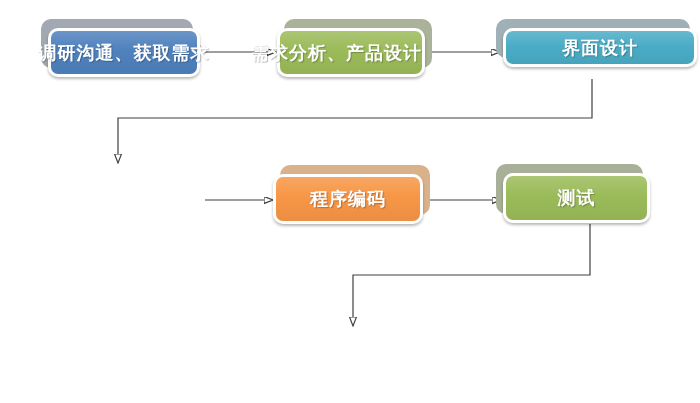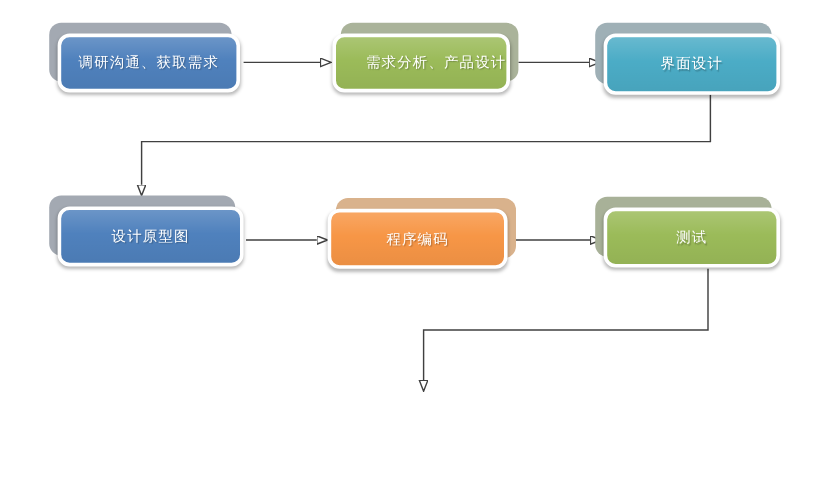--- a/index.html
+++ b/index.html
@@ -26,22 +26,22 @@
   .node .card{
     position:absolute;inset:0;
     border-radius:10px;
     border:3px solid #ffffff;
     box-shadow:0 2px 3px rgba(0,0,0,.28);
     background-image:linear-gradient(180deg,rgba(255,255,255,.16),rgba(255,255,255,0) 45%,rgba(0,0,0,.05));
     display:flex;align-items:center;justify-content:center;
   }
   .node .label{
     color:#ffffff;
-    font-size:12px;
-    font-weight:normal;
+    font-size:18px;
+    font-weight:bold;
     letter-spacing:1px;
     text-shadow:1px 1px 1px rgba(0,0,0,.25);
     white-space:nowrap;
   }
 </style>
 </head>
 <body>
 
 <div class="canvas">
 
@@ -66,33 +66,27 @@
     </div>
   </div>
 
   <div class="node stack-right" style="left:277px;top:28px;width:148px;height:49px;">
     <div class="back" style="background-color: rgb(170, 179, 154);"></div>
     <div class="card" style="background-color: rgb(155, 187, 89); justify-content: flex-end;">
       <span class="label">需求分析、产品设计</span>
     </div>
   </div>
 
-  <div class="node stack-left" style="left:503px;top:28px;width:147px;height:51px;">
+  <div class="node stack-left" style="left:503px;top:28px;width:147px;height:39px;padding-left:47px;">
     <div class="back" style="background-color: rgb(159, 176, 182);"></div>
     <div class="card" style="background-color: rgb(75, 172, 198);">
       <span class="label">界面设计</span>
     </div>
   </div>
 
-  <div class="node stack-left" style="left:48px;top:172px;width:155px;height:50px;">
-    <div class="back" style="background-color: rgb(163, 169, 178);"></div>
-    <div class="card" style="background-color: rgb(79, 129, 189);">
-      <span class="label">设计原型图</span>
-    </div>
-  </div>
 
   <div class="node stack-right" style="left:273px;top:174px;width:150px;height:50px;">
     <div class="back" style="background-color: rgb(217, 178, 140);"></div>
     <div class="card" style="background-color: rgb(247, 150, 70);">
       <span class="label">程序编码</span>
     </div>
   </div>
 
   <div class="node stack-left" style="left:503px;top:173px;width:147px;height:50px;">
     <div class="back" style="background-color: rgb(168, 177, 152);"></div>

